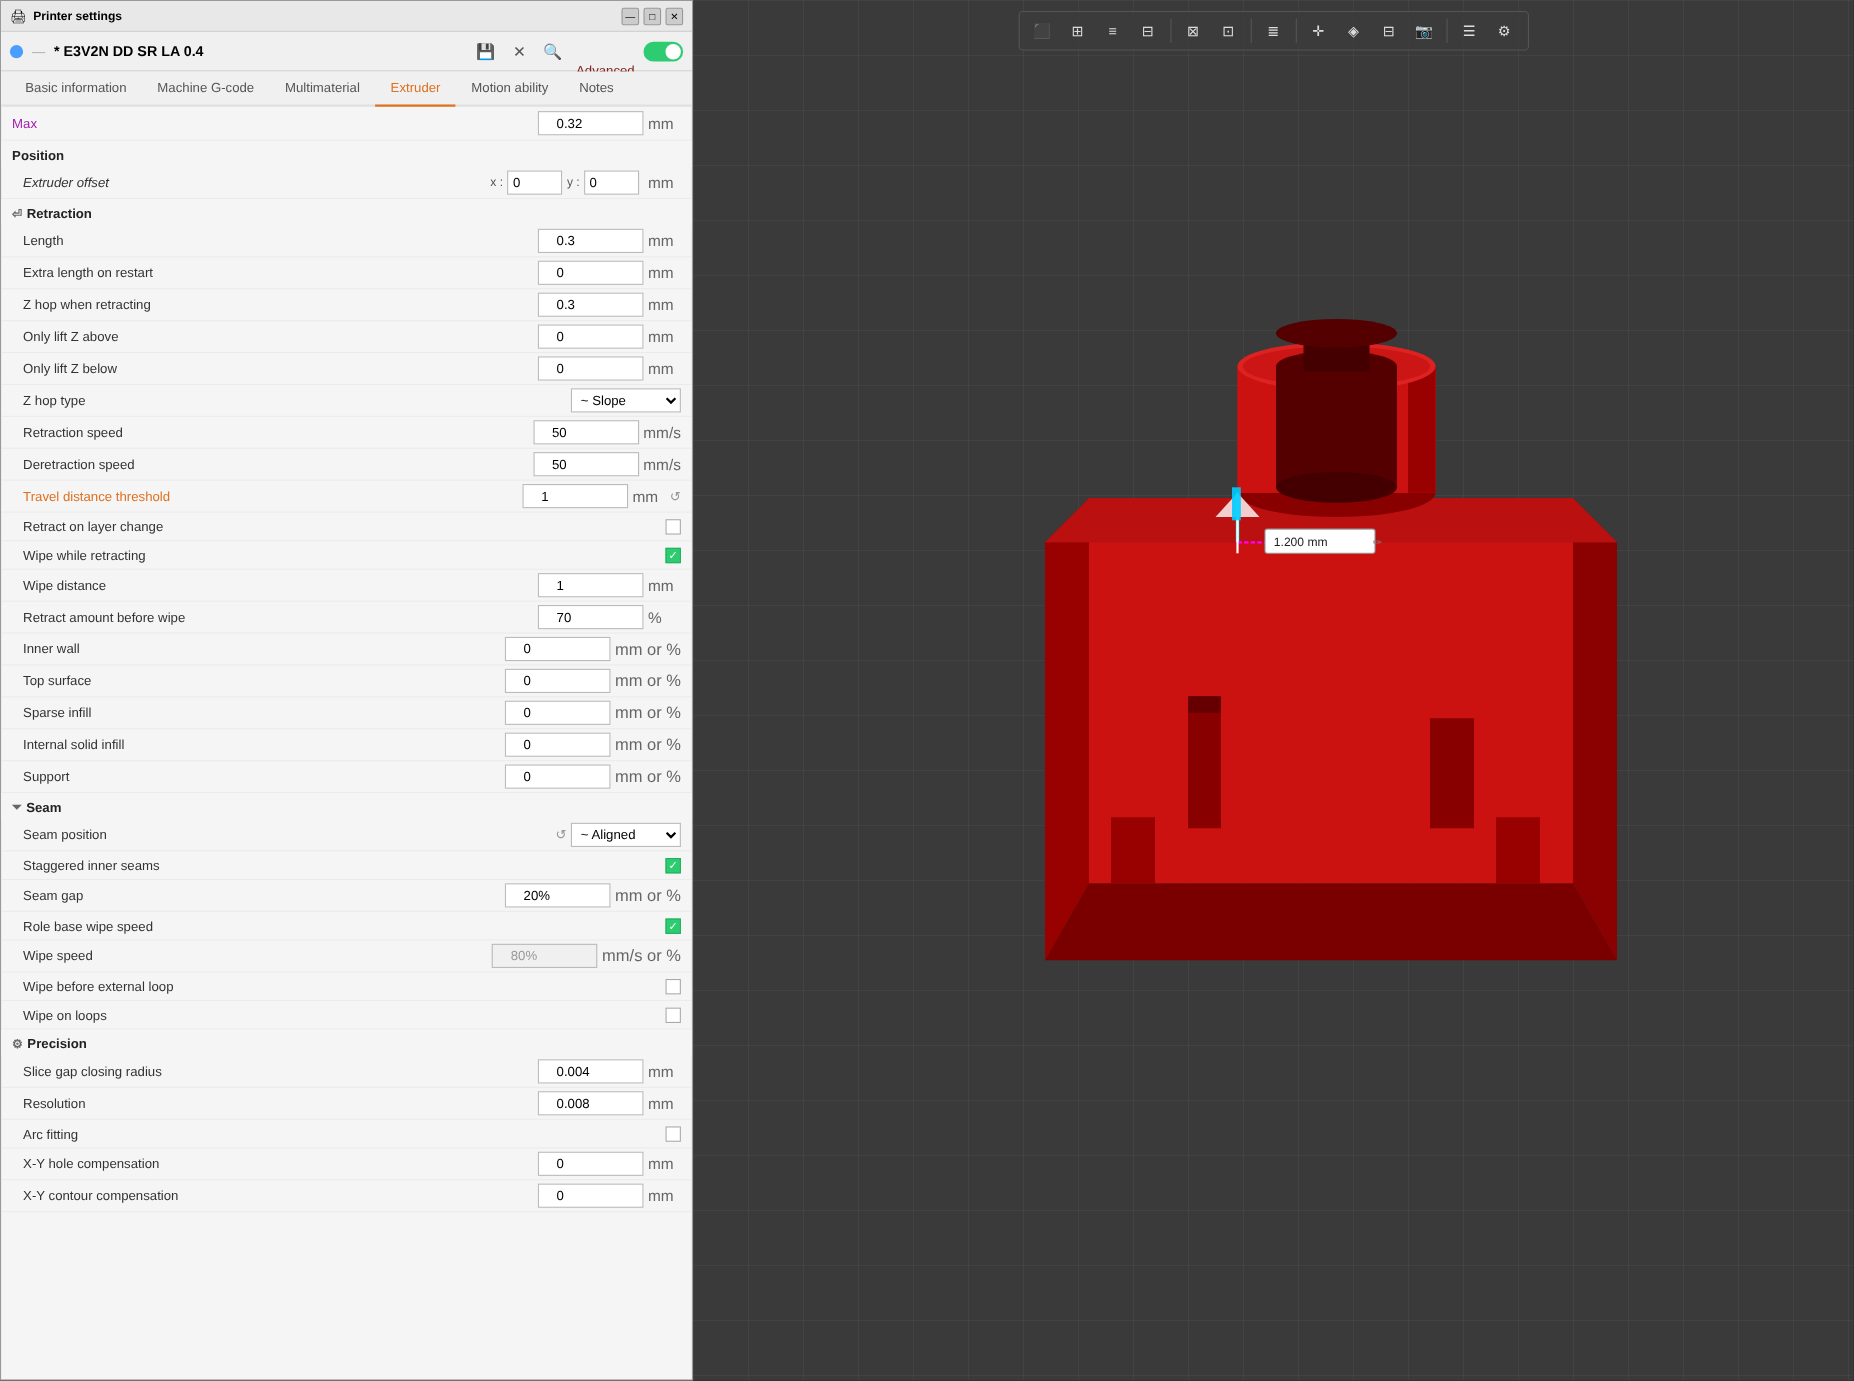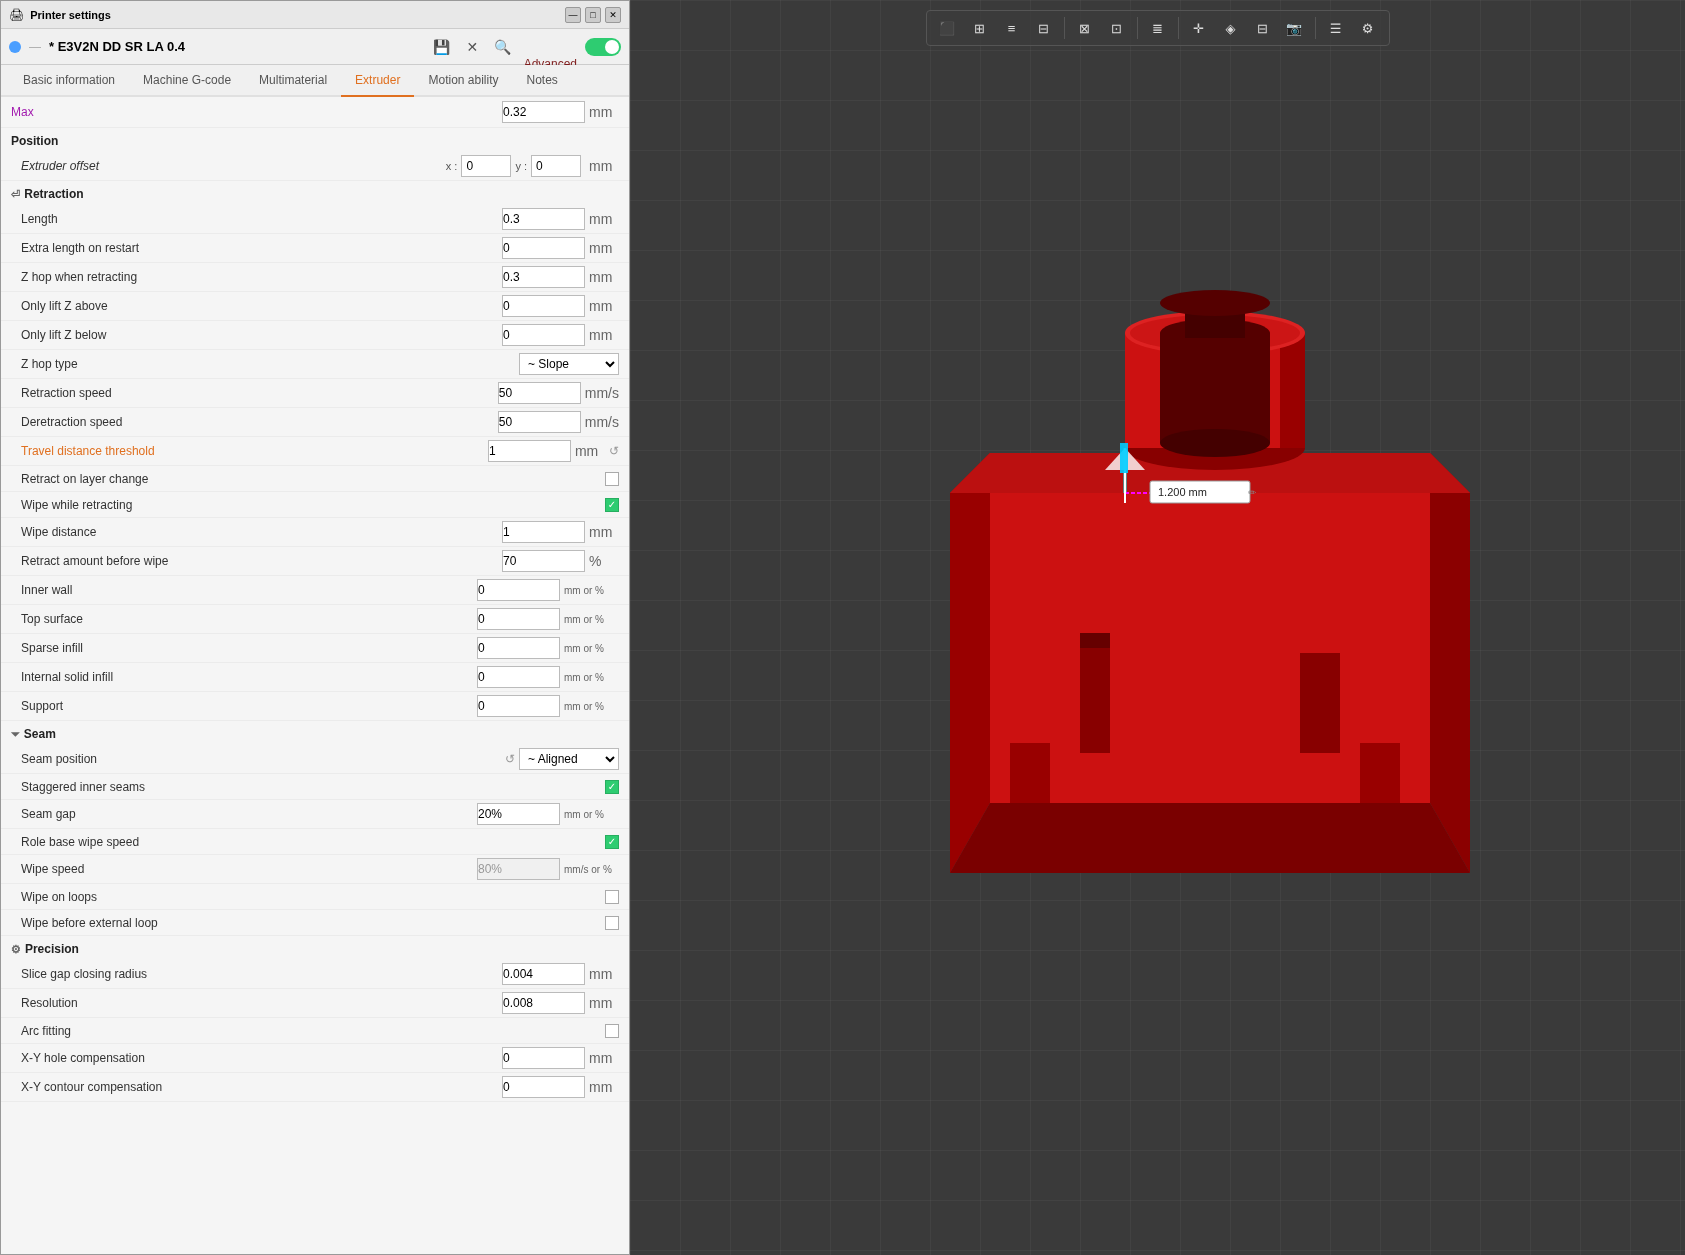--- a/index.html
+++ b/index.html
@@ -140,36 +140,36 @@
       border-bottom: 1px solid #ebebeb;
       min-height: 26px;
     }
     .form-label {
       flex: 1;
       font-size: 12px;
       color: #333;
     }
     .form-label.orange { color: #e07020; }
     .form-input {
-      width: 83px;
+      width: 96px;
       height: 22px;
       border: 1px solid #bbb;
       background: white;
       font-size: 12px;
-      padding: 0 0;
+      padding: 0 16px;
       text-align: left;
     }
     .form-unit {
       font-size: 14px;
       color: #666;
       margin-left: 4px;
       min-width: 30px;
     }
     .form-unit-wide {
-      font-size: 10px;
+      font-size: 15px;
       color: #666;
       margin-left: 4px;
       min-width: 55px;
     }
     .form-checkbox-teal {
       width: 14px; height: 14px;
       background: #2ecc71;
       border: 1px solid #27ae60;
       display: inline-flex;
       align-items: center;
@@ -484,26 +484,26 @@
       <div class="form-checkbox-teal">✓</div>
     </div>
 
     <div class="form-row">
       <span class="form-label">Wipe speed</span>
       <input class="form-input" type="text" value="80%" style="background: rgb(240, 240, 240); color: rgb(153, 153, 153);">
       <span class="form-unit-wide">mm/s or %</span>
     </div>
 
     <div class="form-row">
+      <span class="form-label">Wipe before external loop</span>
+      <div class="form-checkbox-empty"></div>
+    </div>
+
+    <div class="form-row">
       <span class="form-label">Wipe on loops</span>
-      <div class="form-checkbox-empty"></div>
-    </div>
-
-    <div class="form-row">
-      <span class="form-label">Wipe before external loop</span>
       <div class="form-checkbox-empty"></div>
     </div>
 
     <div class="section-header">
       <span class="section-icon">⚙</span>
       <span>Precision</span>
     </div>
 
     <div class="form-row">
       <span class="form-label">Slice gap closing radius</span>

